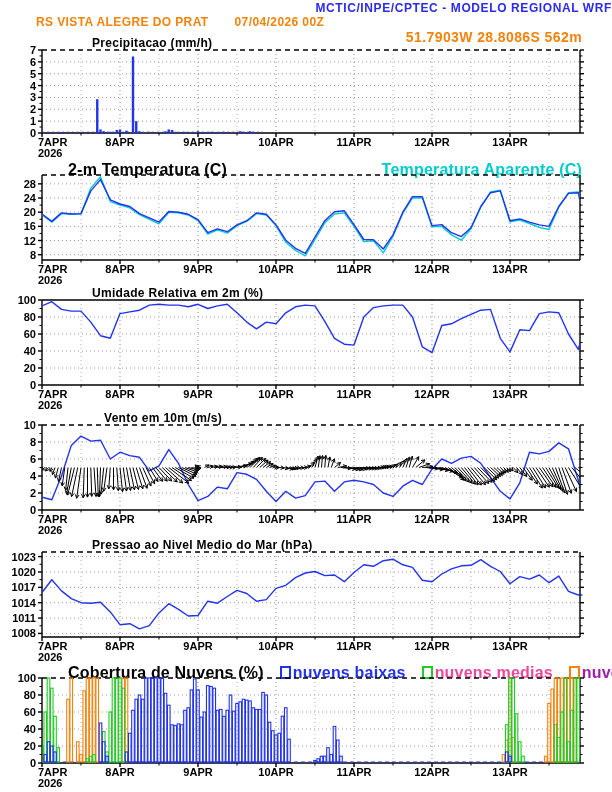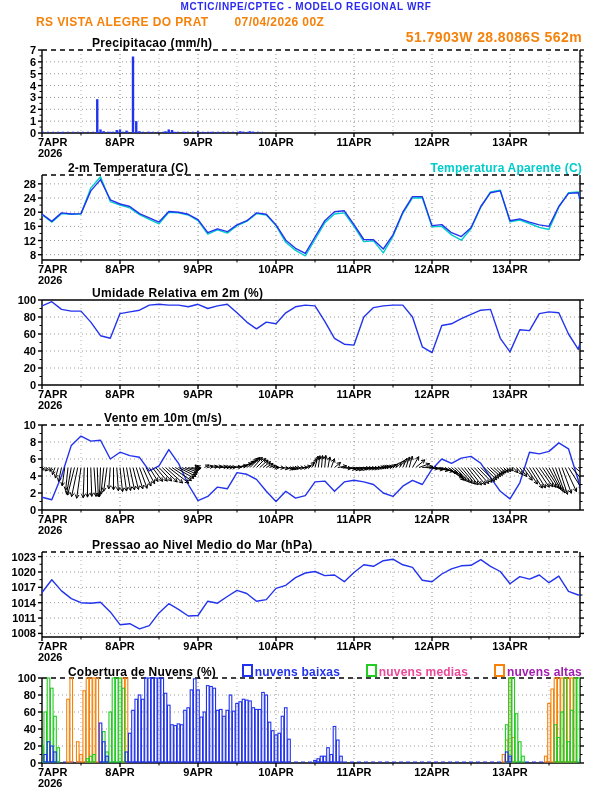--- a/index.html
+++ b/index.html
@@ -1,27 +1,27 @@
 <!DOCTYPE html>
 <html><head>
 <meta charset="utf-8">
 <style>
   html,body{margin:0;padding:0;background:#fff;}
   .page{position:relative;width:612px;height:792px;background:#ffffff;overflow:hidden;
         font-family:"Liberation Sans",sans-serif;}
-  .hdr-title{position:absolute;top:1px;left:0;width:612px;text-align:center;
-             color:#2a2af0;font-weight:bold;font-size:10px;letter-spacing:.6px;white-space:pre;}
+  .hdr-title{position:absolute;top:1px;left:0;width:612px;text-align:right;
+             color:#2a2af0;font-weight:bold;font-size:12px;letter-spacing:.6px;white-space:pre;}
   .hdr-line2{position:absolute;top:15px;left:36px;color:#f5820a;font-weight:bold;
              font-size:12px;letter-spacing:.4px;white-space:pre;}
   .hdr-line2 .run{margin-left:26px;margin-top:43px;}
   .hdr-coords{position:absolute;top:29px;left:42px;width:540px;text-align:right;
               color:#f5820a;font-weight:bold;font-size:14px;letter-spacing:.4px;}
   .ptitle{position:absolute;color:#000;font-weight:bold;font-size:12px;letter-spacing:.3px;white-space:pre;padding-left:24px;}
   .prow{position:absolute;left:42px;width:540px;display:flex;justify-content:space-between;
-        font-weight:bold;font-size:12px;letter-spacing:.2px;align-items:baseline;}
+        font-weight:bold;font-size:16px;letter-spacing:.2px;align-items:baseline;}
   .prow .t{padding-left:26px;color:#000;white-space:pre;}
   .litem{white-space:pre;}
   .sq{display:inline-block;width:7px;height:9px;border:2px solid;vertical-align:-1px;margin-right:2px;background:#fff;}
   svg.canvas{position:absolute;left:0;top:0;}
 </style>
 </head>
 <body>
 
 <div class="page">
 
@@ -35,21 +35,21 @@
     <span class="t">2-m Temperatura (C)</span>
     <span class="litem" id="temp-legend" style="color: rgb(0, 204, 204);">Temperatura Aparente (C)</span>
   </div>
 
   <div class="ptitle" style="left:68px;top:286px;">Umidade Relativa em 2m (%)</div>
 
   <div class="ptitle" style="left:80px;top:411px;">Vento em 10m (m/s)</div>
 
   <div class="ptitle" style="left:68px;top:538px;">Pressao ao Nivel Medio do Mar (hPa)</div>
 
-  <div class="prow" style="top:664px;">
+  <div class="prow" style="top:664px;gap:16px;">
     <span class="t" style="padding-left:26px;">Cobertura de Nuvens (%)</span>
     <span class="litem"><span class="sq" id="sq0" style="border-color: rgb(34, 51, 238);"></span><span id="ll0" style="color: rgb(34, 51, 238); margin-top: 26px;">nuvens baixas</span></span>
     <span class="litem"><span class="sq" id="sq1" style="border-color: rgb(34, 204, 34);"></span><span id="ll1" style="color: #ec4899;">nuvens medias</span></span>
     <span class="litem"><span class="sq" id="sq2" style="border-color: rgb(245, 130, 10);"></span><span id="ll2" style="color: #a21caf;">nuvens altas</span></span>
   </div>
 
   <svg id="chart" class="canvas" width="612" height="792">
       <g>
         <clipPath id="clip0">
           <rect x="42" y="49" width="538" height="85"></rect>

